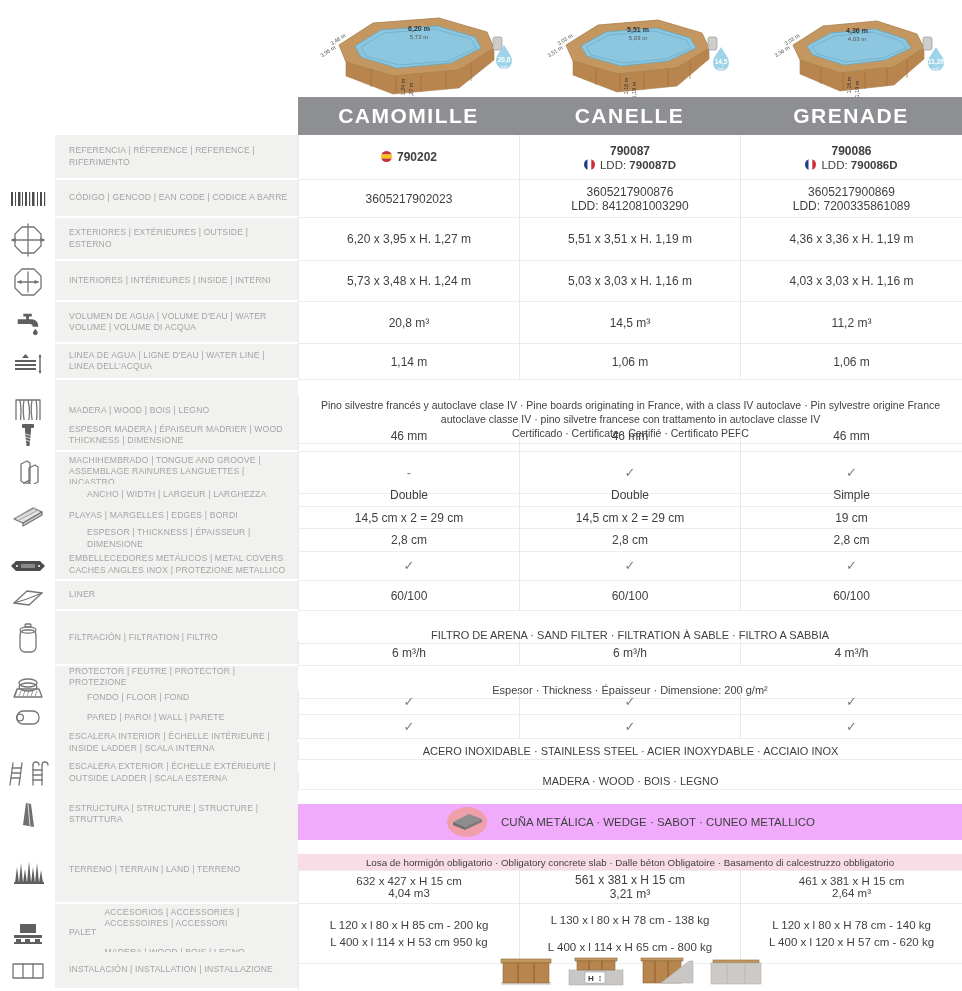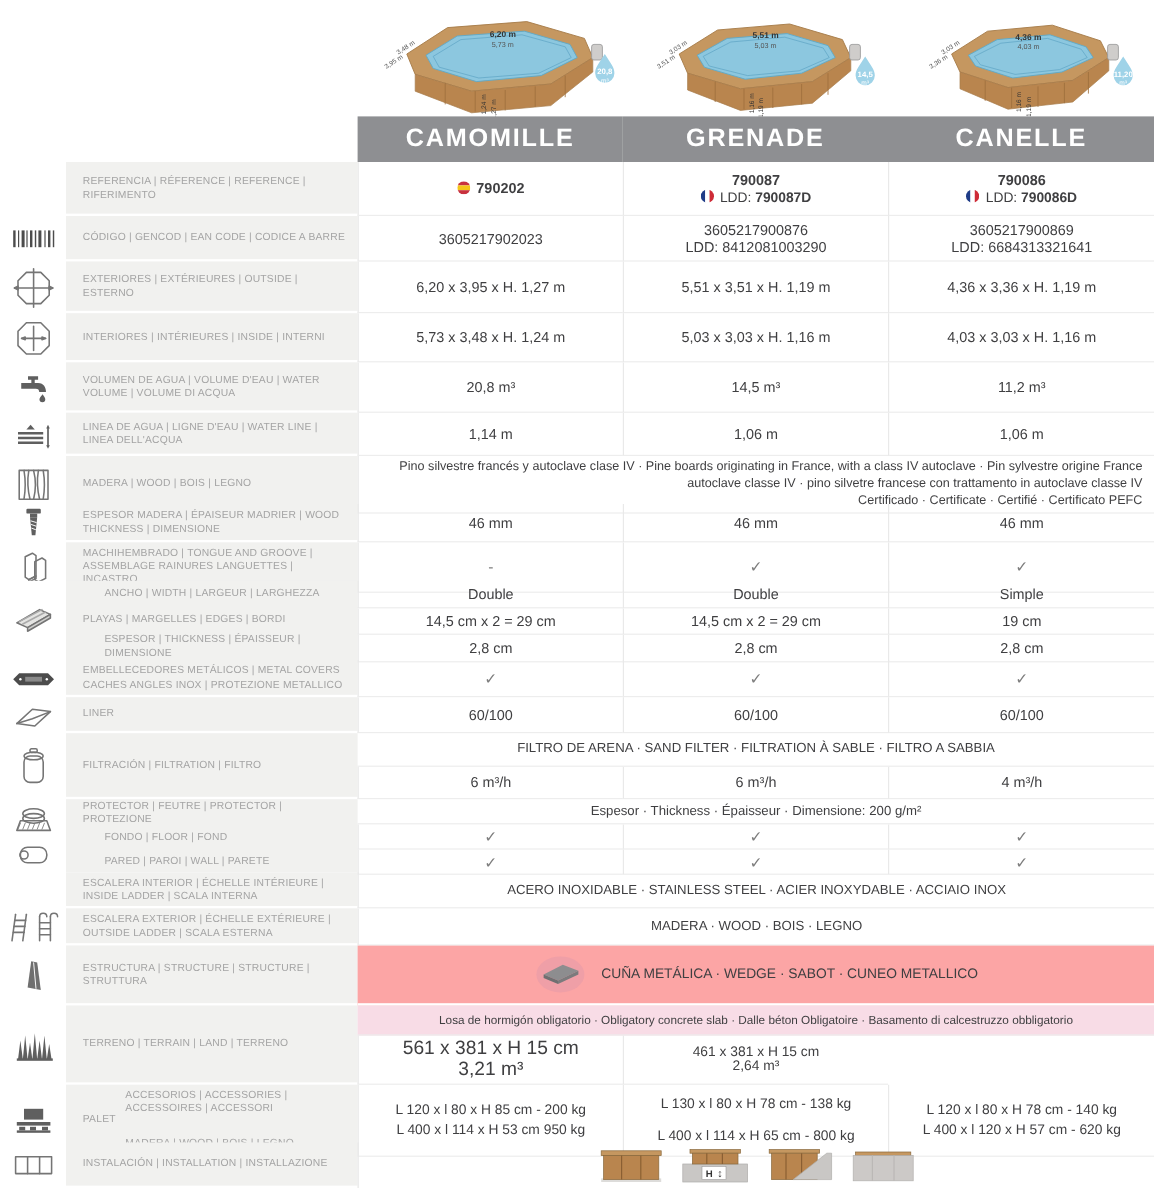--- a/index.html
+++ b/index.html
@@ -13,34 +13,34 @@
   .hdr .name{background:#8E8F92;color:#fff;display:flex;align-items:center;justify-content:center;
     font-size:21px;letter-spacing:1.5px;font-weight:700;}
   
   .row{align-items:stretch;}
   .icon-cell{display:flex;align-items:center;justify-content:center;background:#fff;}
   .label-cell{background:#F1F1EF;border-bottom:2px solid #fff;display:flex;flex-direction:column;justify-content:center;
     padding:3px 10px 3px 14px;font-size:8.6px;line-height:1.3;letter-spacing:.02em;color:#A4A4A4;text-transform:uppercase;box-sizing:border-box;}
   .val{border-left:1px solid #E9E9E9;border-bottom:1px solid #EDEDED;display:flex;flex-direction:column;
     align-items:center;justify-content:center;font-size:12px;text-align:center;box-sizing:border-box;padding:2px;}
   .span3{grid-column:3/6;border-left:1px solid #E9E9E9;border-bottom:1px solid #EDEDED;display:flex;align-items:center;
-    justify-content:center;text-align:right;font-size:11px;box-sizing:border-box;padding:2px 10px;}
+    justify-content:center;text-align:center;font-size:11px;box-sizing:border-box;padding:2px 10px;margin-top:16px;}
   .bold{font-weight:700;}
   .check{color:#7d7d7d;font-size:13px;}
   .flag{display:inline-block;width:11px;height:11px;border-radius:50%;overflow:hidden;vertical-align:-1px;margin-right:5px;}
   .flag svg{display:block;}
   .ldd-line{font-size:11.5px;margin-top:1px;}
   .sub{padding-left:18px;}
   .group{grid-column:3/6;display:flex;flex-direction:column;}
   .subrow{display:grid;grid-template-columns:221px 221px 222px;flex:1;}
   .subrow .val{height:100%;}
   .lblstack{justify-content:flex-start;padding-top:0;padding-bottom:0;}
   .lblstack .lbl{display:flex;align-items:center;}
   .smalltxt{font-size:10.5px;line-height:1.35;color:#3f3f41;}
-  .pinkblock{background:#fca5a5;}
+  .pinkblock{background:#f0abfc;}
   .pinkbar{background:#F8DCE6;font-size:9.8px;}
   .diagrams{grid-column:3/6;display:flex;align-items:center;justify-content:center;gap:12px;border-left:1px solid #E9E9E9;}
   .icon{stroke:#757575;fill:none;stroke-width:1.3;stroke-linejoin:round;stroke-linecap:round;}
   .ifill{fill:#5f5f5f;stroke:none;}
   svg text{font-family:"Liberation Sans",sans-serif;}
 </style>
 </head>
 <body>
 
 <div class="grid illus">
@@ -114,22 +114,22 @@
       <text x="193" y="61" font-size="6.5" font-weight="bold" fill="#fff" text-anchor="middle">11,20</text>
       <text x="193" y="68" font-size="5.5" fill="#fff" text-anchor="middle">m³</text>
     </svg>
   </div>
 </div>
 
 <div class="grid hdr">
   <div></div>
     <div></div>
   <div class="name">CAMOMILLE</div>
+  <div class="name">CANELLE</div>
   <div class="name">GRENADE</div>
-  <div class="name">CANELLE</div>
 </div>
 
 <div class="grid row" style="height:45px">
   <div class="icon-cell"></div>
   <div class="label-cell">REFERENCIA | RÉFERENCE | REFERENCE | RIFERIMENTO</div>
   <div class="val">
     <div><span class="flag"><svg width="11" height="11">
             <rect width="11" height="3.5" fill="#C8313E"></rect>
             <rect y="3.5" width="11" height="4" fill="#F5C518"></rect>
             <rect y="7.5" width="11" height="3.5" fill="#C8313E"></rect>
@@ -173,21 +173,21 @@
   <div class="label-cell">CÓDIGO | GENCOD | EAN CODE | CODICE A BARRE</div>
   <div class="val">
       <div>3605217902023</div>
     </div>
   <div class="val">
       <div>3605217900876</div>
       <div>LDD:  8412081003290</div>
     </div>
   <div class="val">
       <div>3605217900869</div>
-      <div>LDD:  6684313321641</div>
+      <div>LDD:  7200335861089</div>
     </div>
 </div>
 
 <div class="grid row" style="height:43px">
   <div class="icon-cell">
       <svg width="34" height="34" viewBox="0 0 34 34" class="icon">
         <polygon points="11,4 23,4 30,11 30,23 23,30 11,30 4,23 4,11"></polygon>
         <line x1="1" y1="17" x2="33" y2="17"></line>
         <line x1="17" y1="1" x2="17" y2="33"></line>
         <polygon points="1,17 4,15.5 4,18.5" fill="#757575"></polygon>
@@ -495,21 +495,25 @@
         </g>
         <rect x="3" y="25" width="30" height="2" fill="#5f5f5f"></rect>
       </svg>
     </div>
   <div class="label-cell">TERRENO | TERRAIN | LAND | TERRENO</div>
   <div class="group">
     <div class="subrow" style="height:22px">
         <div class="span3 pinkbar" style="grid-column:1/4;border-left:none">Losa de hormigón obligatorio · Obligatory concrete slab · Dalle béton Obligatoire · Basamento di calcestruzzo obbligatorio</div>
       </div>
     <div class="subrow" style="height:44px">
-      <div class="val" style="font-size:16px">
+      <div class="val" style="font-size:11.5px">
+          <div>632 x 427 x H 15 cm</div>
+          <div>4,04 m3</div>
+        </div>
+      <div class="val" style="font-size:12px">
           <div>561 x 381 x H 15 cm</div>
           <div>3,21 m³</div>
         </div>
       <div class="val" style="font-size:11.5px">
           <div>461 x 381 x H 15 cm</div>
           <div>2,64 m³</div>
         </div>
     </div>
   </div>
 </div>

